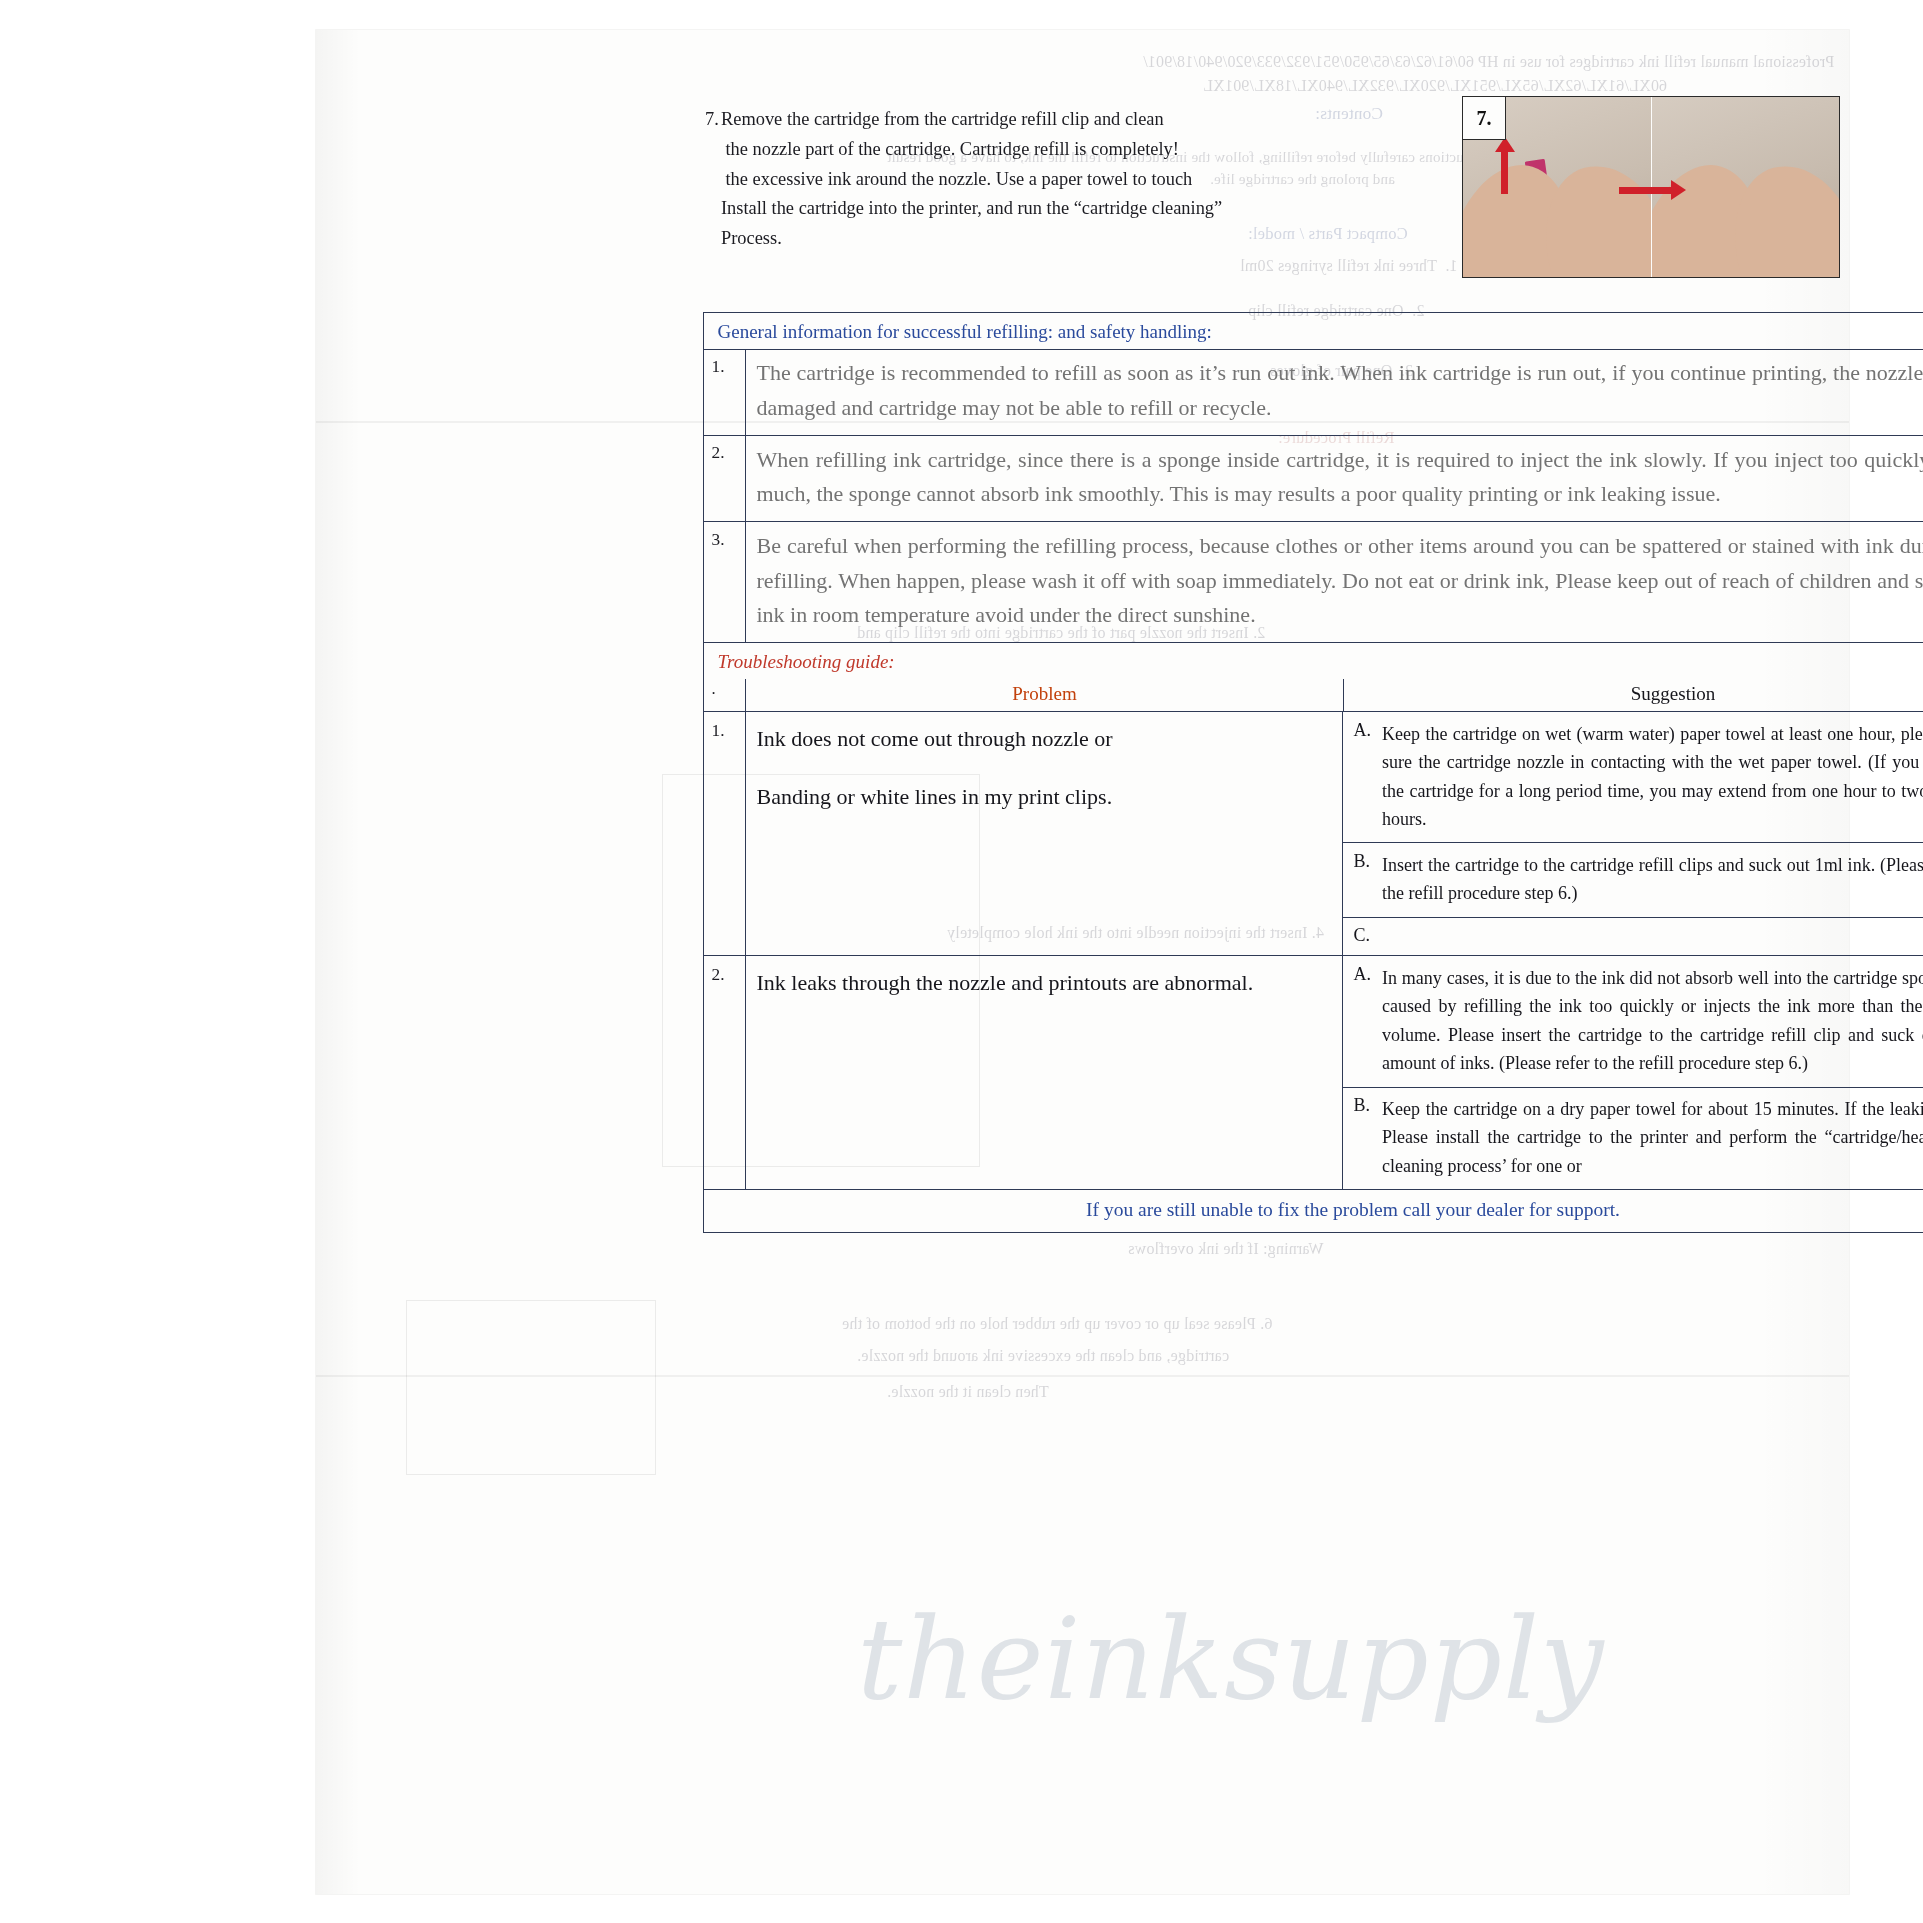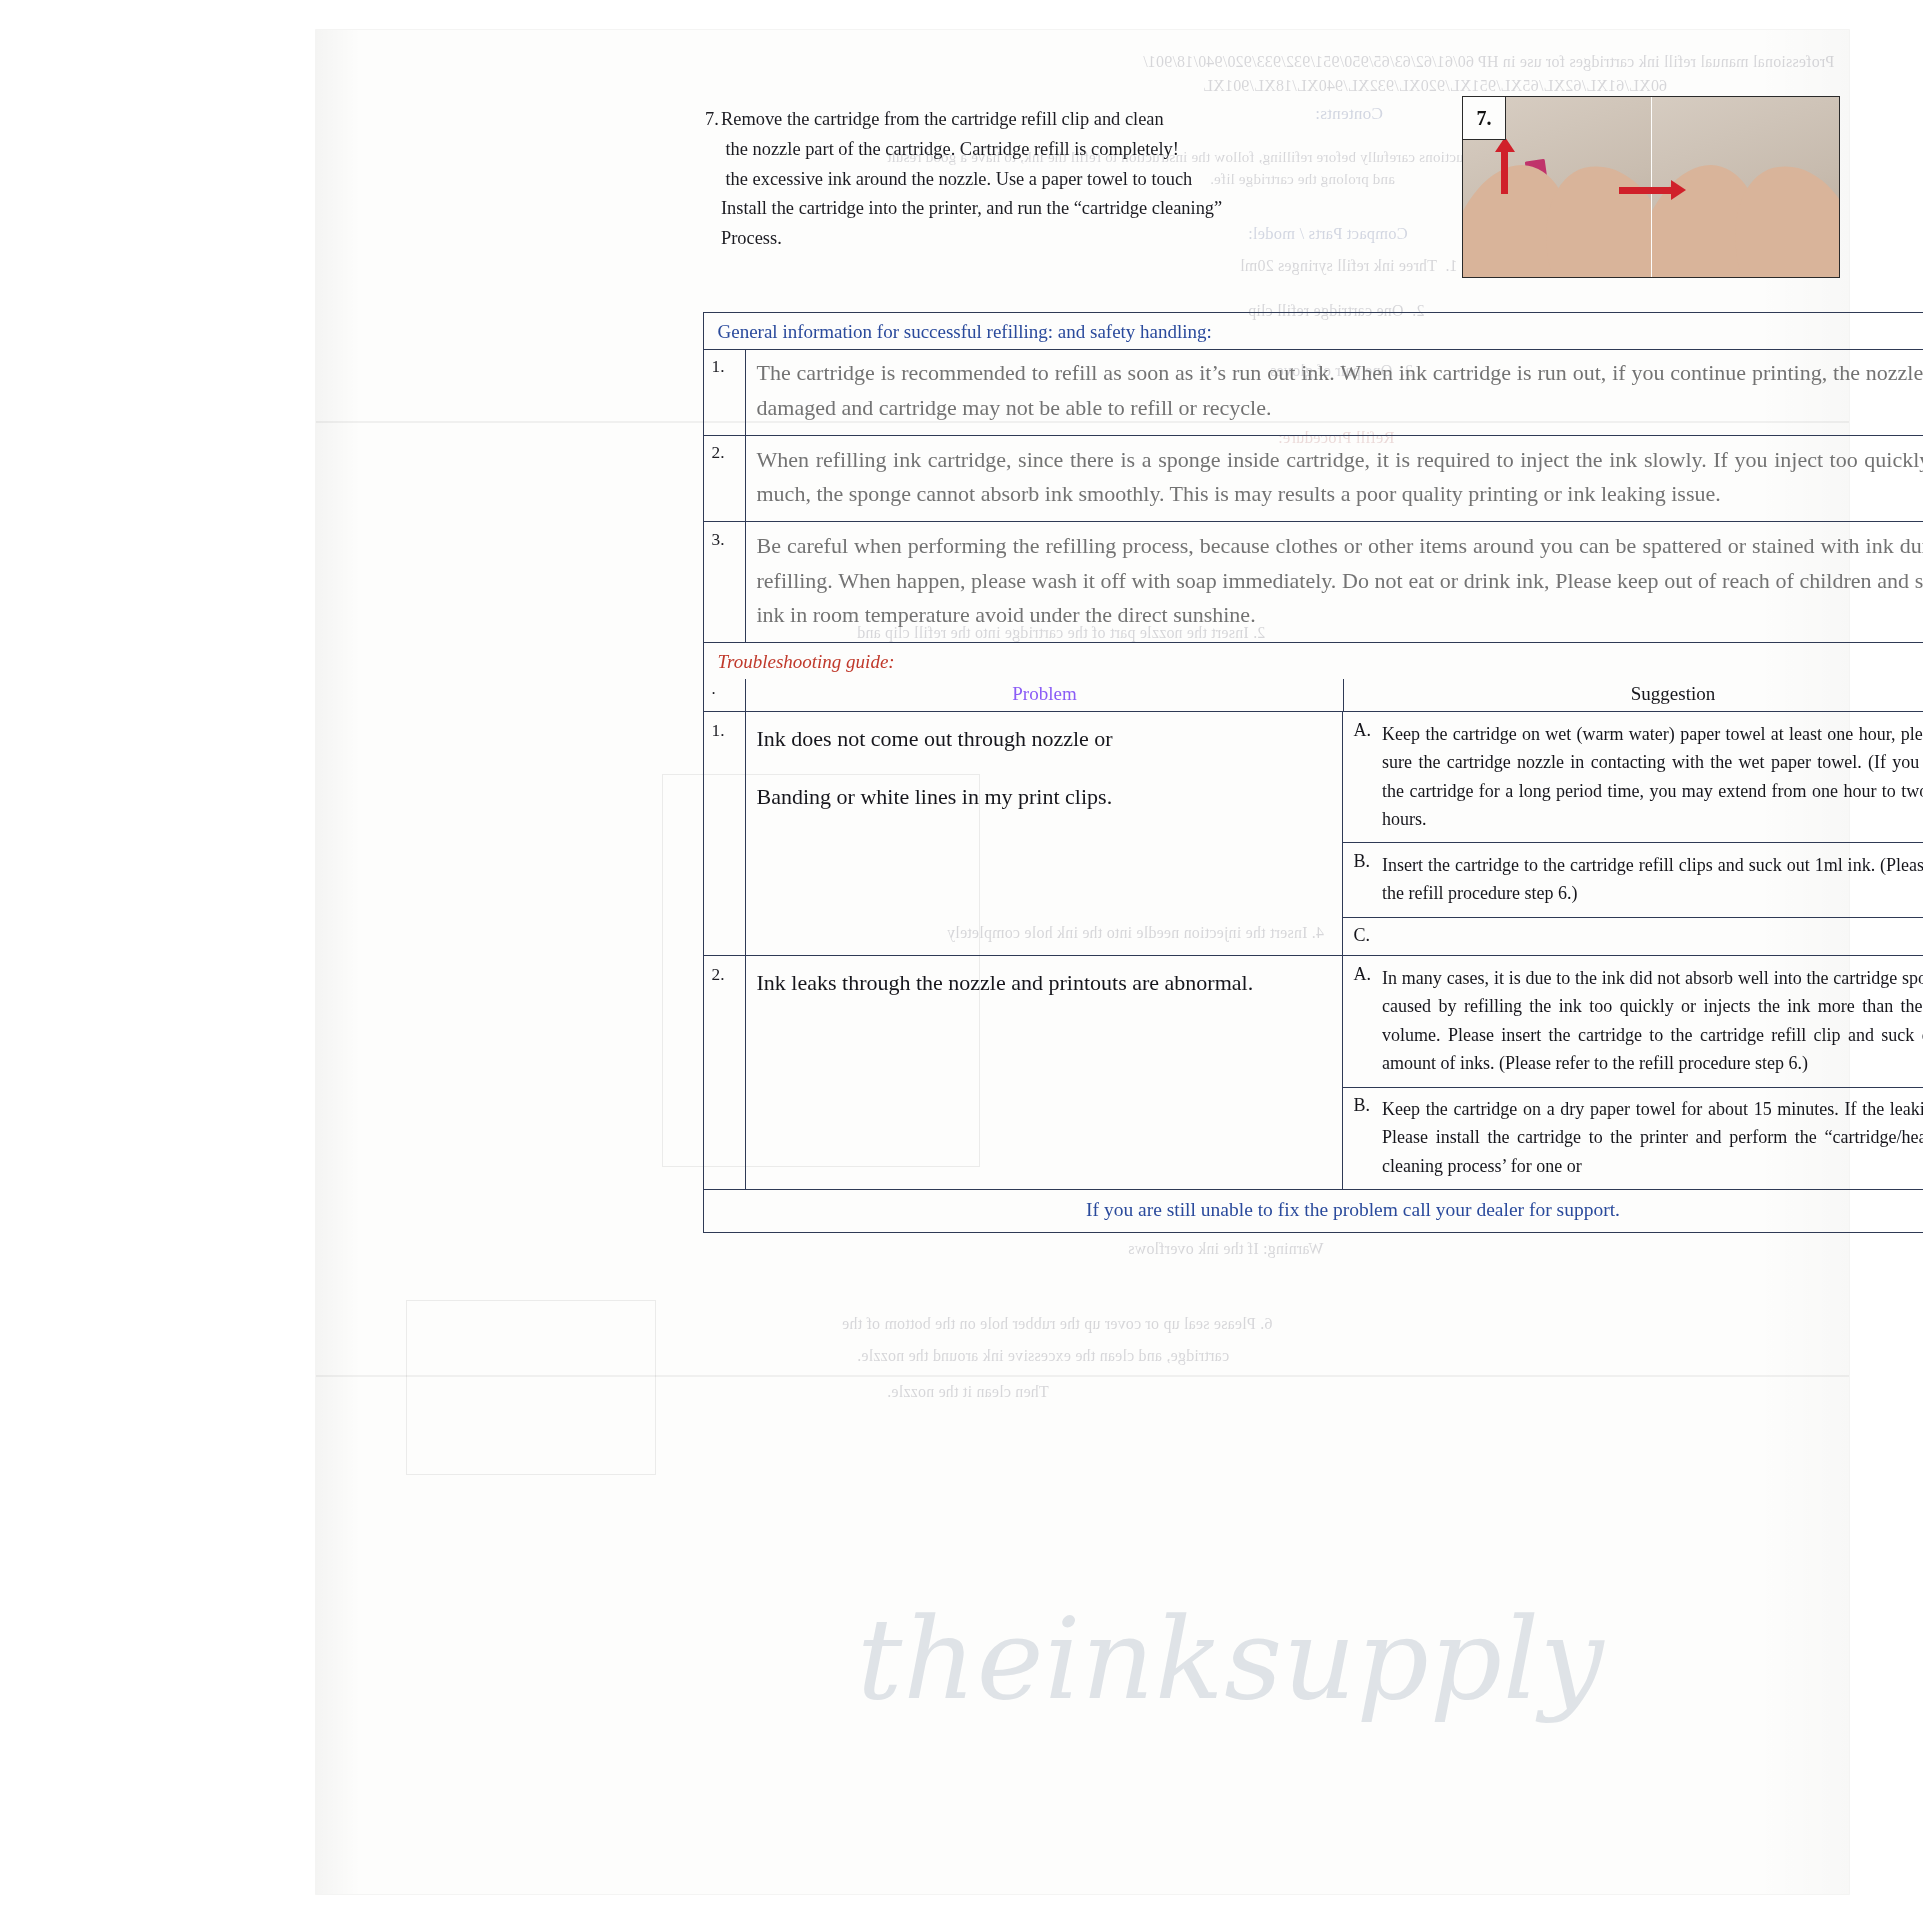--- a/index.html
+++ b/index.html
@@ -216,21 +216,21 @@
     box-sizing: border-box;
     font-size: 16.5px;
     color: #1c1c22;
   }
   .head-problem {
     flex: 0 0 597px;
     text-align: center;
     font-size: 19px;
     padding: 4.5px 0 6px;
     border-right: 1.5px solid #2f3a55;
-    color: #8b5cf6;
+    color: #c2410c;
   }
   .head-sugg {
     flex: 1;
     text-align: center;
     font-size: 19px;
     padding: 4.5px 0 6px;
     color: #16161c;
   }
 
   .ts-row { display: flex; border-bottom: 1.5px solid #2f3a55; }

